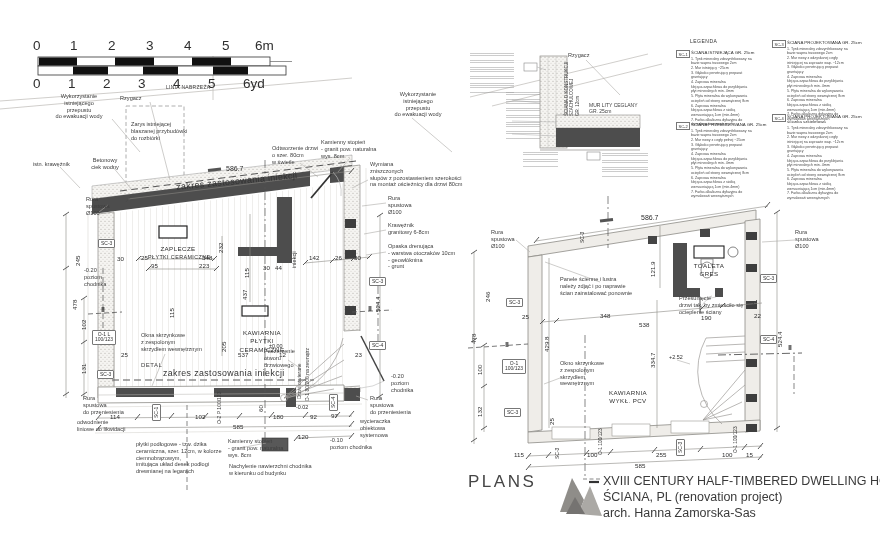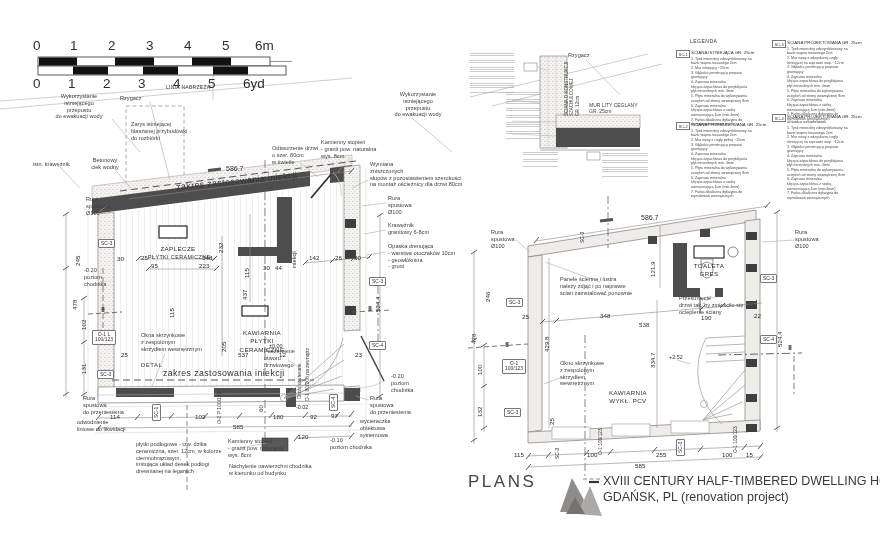--- a/index.html
+++ b/index.html
@@ -546,15 +546,16 @@
 6. Zaprawa mineralna
     klejąco-szpachlowa z siatką
     wzmacniającą 1cm (min.4mm)
 7. Farba alkaliczna dyfuzyjna do
     wymalowań wewnętrznych</div>
   </div>
 </div>
 
 <div class="t-ground">PLANS</div>
 <div class="t-proj" style="top:474px">XVIII CENTURY HALF-TIMBERED DWELLING HOUSE,</div>
-<div class="t-proj" style="top:490px">GDAŃSK, PL (renovation project)</div>
+<div class="t-proj" style="top:490px">ŚCIANA, PL (renovation project)</div>
+<div class="t-proj" style="top:506px">arch. Hanna Zamorska-Sas</div>
 
 </div>
 
 </body></html>

